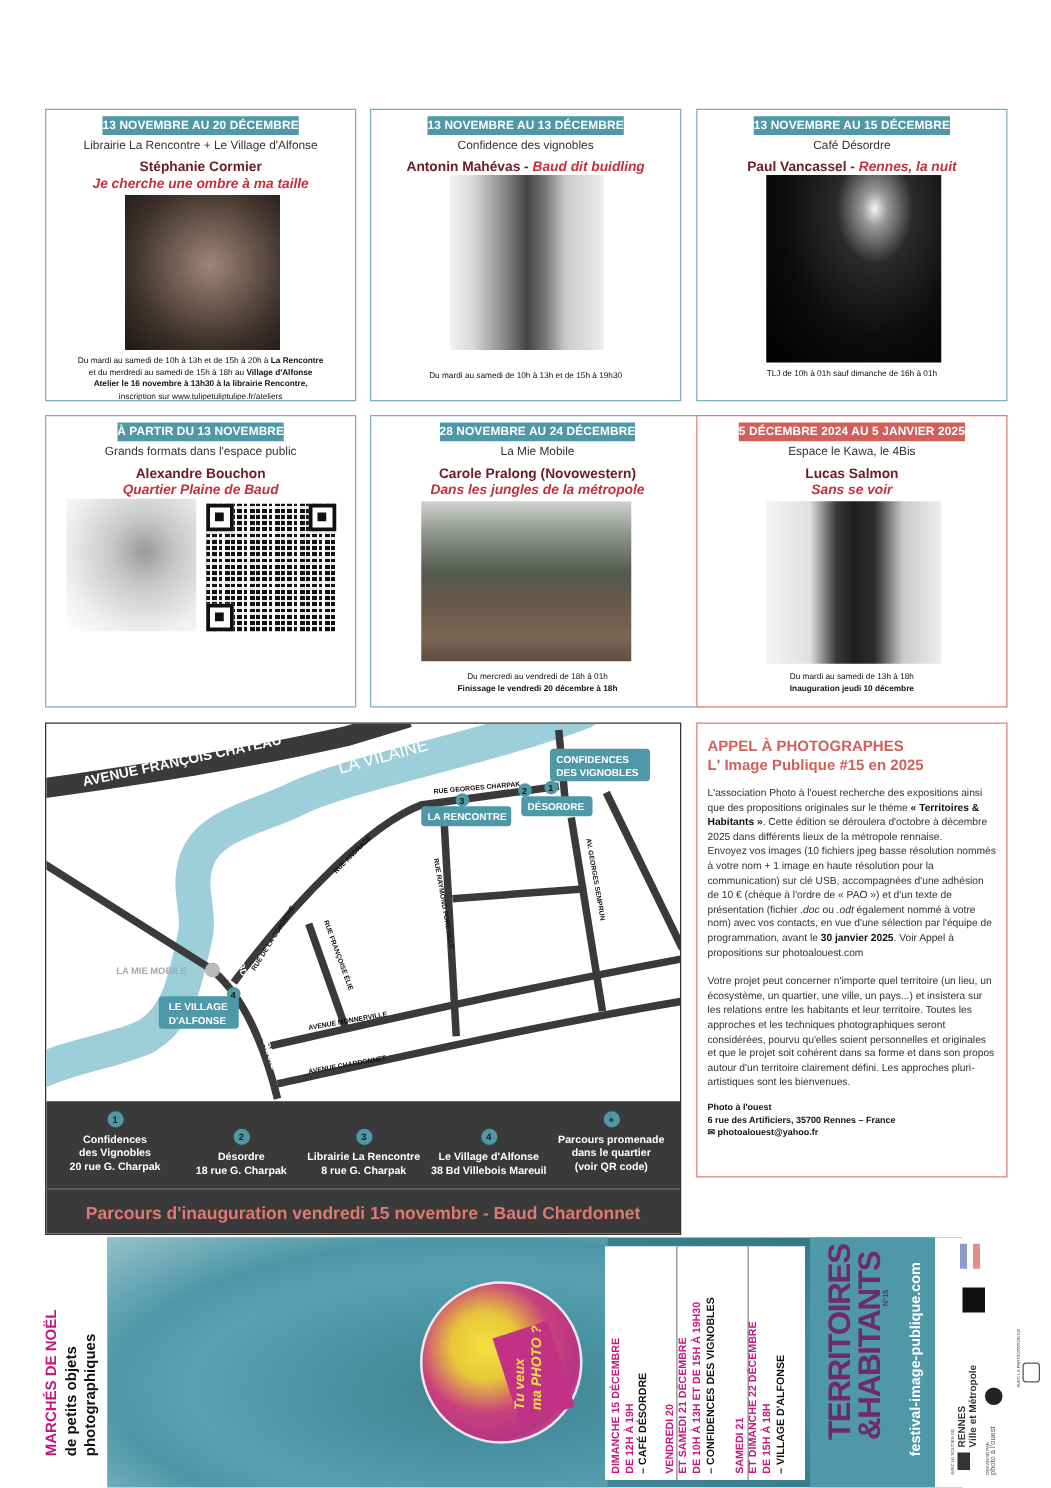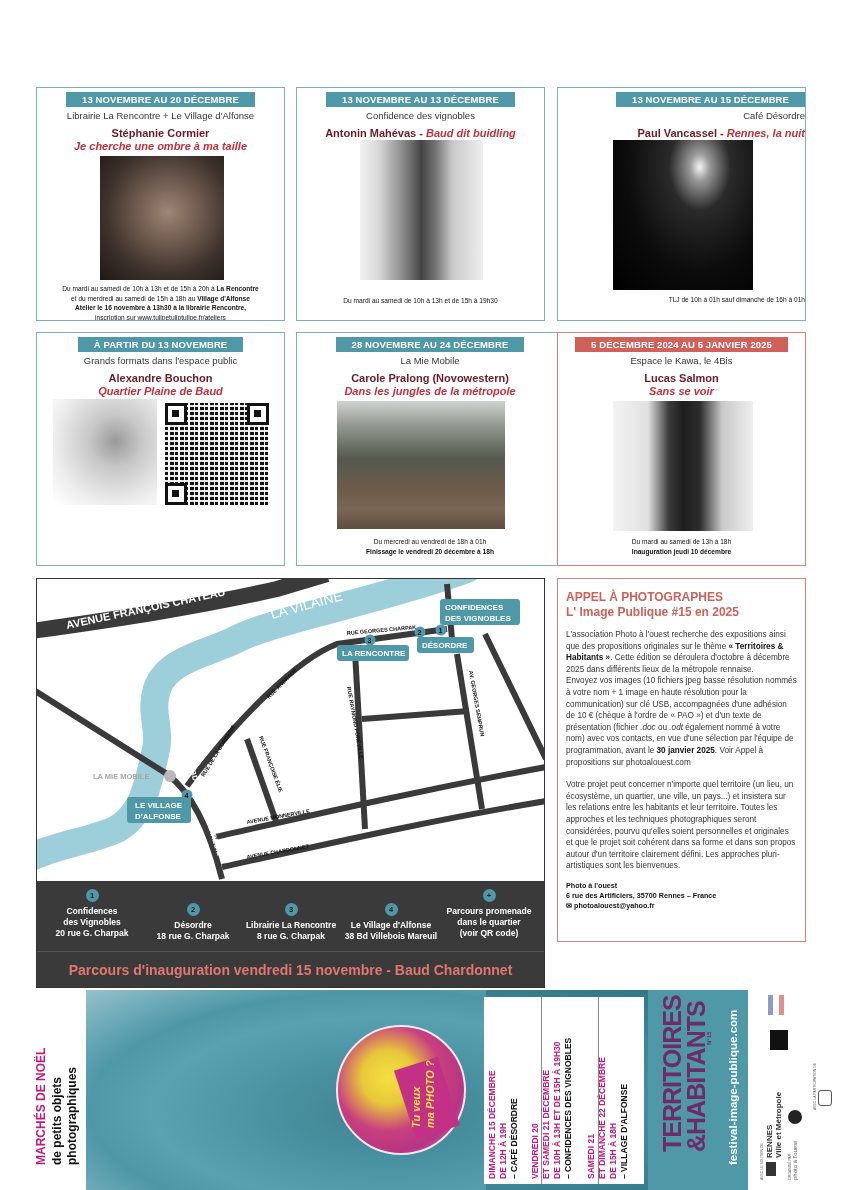--- a/index.html
+++ b/index.html
@@ -8,21 +8,21 @@
 
   
   .hdr { position: absolute; left: 37px; top: 33px; }
   .hdr-line1 { font-family: "Liberation Sans", sans-serif; font-weight: 700; font-size: 23px; color: #d0605a; letter-spacing: 0.2px; line-height: 26px; }
   .hdr-line2 { font-family: "Liberation Sans", sans-serif; font-weight: 700; font-size: 18px; color: #4f98a8; line-height: 22px; }
   .hdr-line2 .red { color: #d0605a; }
 
   
   .card { position: absolute; background: #fff; border: 1.5px solid #7ab0bd; text-align: center; overflow: hidden; }
   .card.coral { border-color: #d77f79; }
-  .card .date { display: inline-block; background: #4f98a8; color: #fff; font-family: "Liberation Sans", sans-serif; font-weight: 700; font-size: 9.5px; padding: 2px 16px; margin-top: 3px; letter-spacing: 0.1px; }
+  .card .date { display: inline-block; background: #4f98a8; color: #fff; font-family: "Liberation Sans", sans-serif; font-weight: 700; font-size: 9.5px; padding: 2px 0; margin-top: 3px; letter-spacing: 0.1px; }
   .card.coral .date { background: #d0605a; }
   .card .venue { font-family: "Liberation Sans", sans-serif; font-size: 9.5px; color: #333; margin-top: 3px; }
   .card .artist { font-family: "Liberation Sans", sans-serif; font-weight: 700; font-size: 11px; color: #6b1a26; margin-top: 6px; line-height: 13px; }
   .card .artist .title-inline { color: #c3303c; font-style: italic; }
   .card .worktitle { font-family: "Liberation Sans", sans-serif; font-weight: 700; font-style: italic; font-size: 11px; color: #c3303c; line-height: 13px; }
   .card .hours { font-family: "Liberation Sans", sans-serif; font-size: 6.6px; color: #111; line-height: 9.5px; position: absolute; left: 0; right: 0; }
   .card .hours b { font-weight: 700; }
   .photo { position: absolute; }
 
   
@@ -94,21 +94,21 @@
 <div class="card" style="left:296px;top:87px;width:249px;height:234px;">
   <div class="date">13 NOVEMBRE AU 13 DÉCEMBRE</div>
   <div class="venue">Confidence des vignobles</div>
   <div class="artist"><span>Antonin Mahévas - </span><span class="title-inline">Baud dit buidling</span></div>
   <div class="photo ph-man" style="left:63px;top:52px;width:123px;height:140px;"></div>
   <div class="hours" style="top:208px;">
     <div>Du mardi au samedi de 10h à 13h et de 15h à 19h30</div>
   </div>
 </div>
 
-<div class="card" style="left:557px;top:87px;width:249px;height:234px;text-align:right;">
+<div class="card" style="left:557px;top:87px;width:249px;height:234px;">
   <div class="date">13 NOVEMBRE AU 15 DÉCEMBRE</div>
   <div class="venue">Café Désordre</div>
   <div class="artist"><span>Paul Vancassel - </span><span class="title-inline">Rennes, la nuit</span></div>
   <div class="photo ph-night" style="left:55px;top:52px;width:140px;height:150px;"></div>
   <div class="hours" style="top:207px;">
     <div>TLJ de  10h à 01h sauf dimanche de 16h à 01h</div>
   </div>
 </div>
 
 <div class="card" style="left:36px;top:332px;width:249px;height:234px;">

